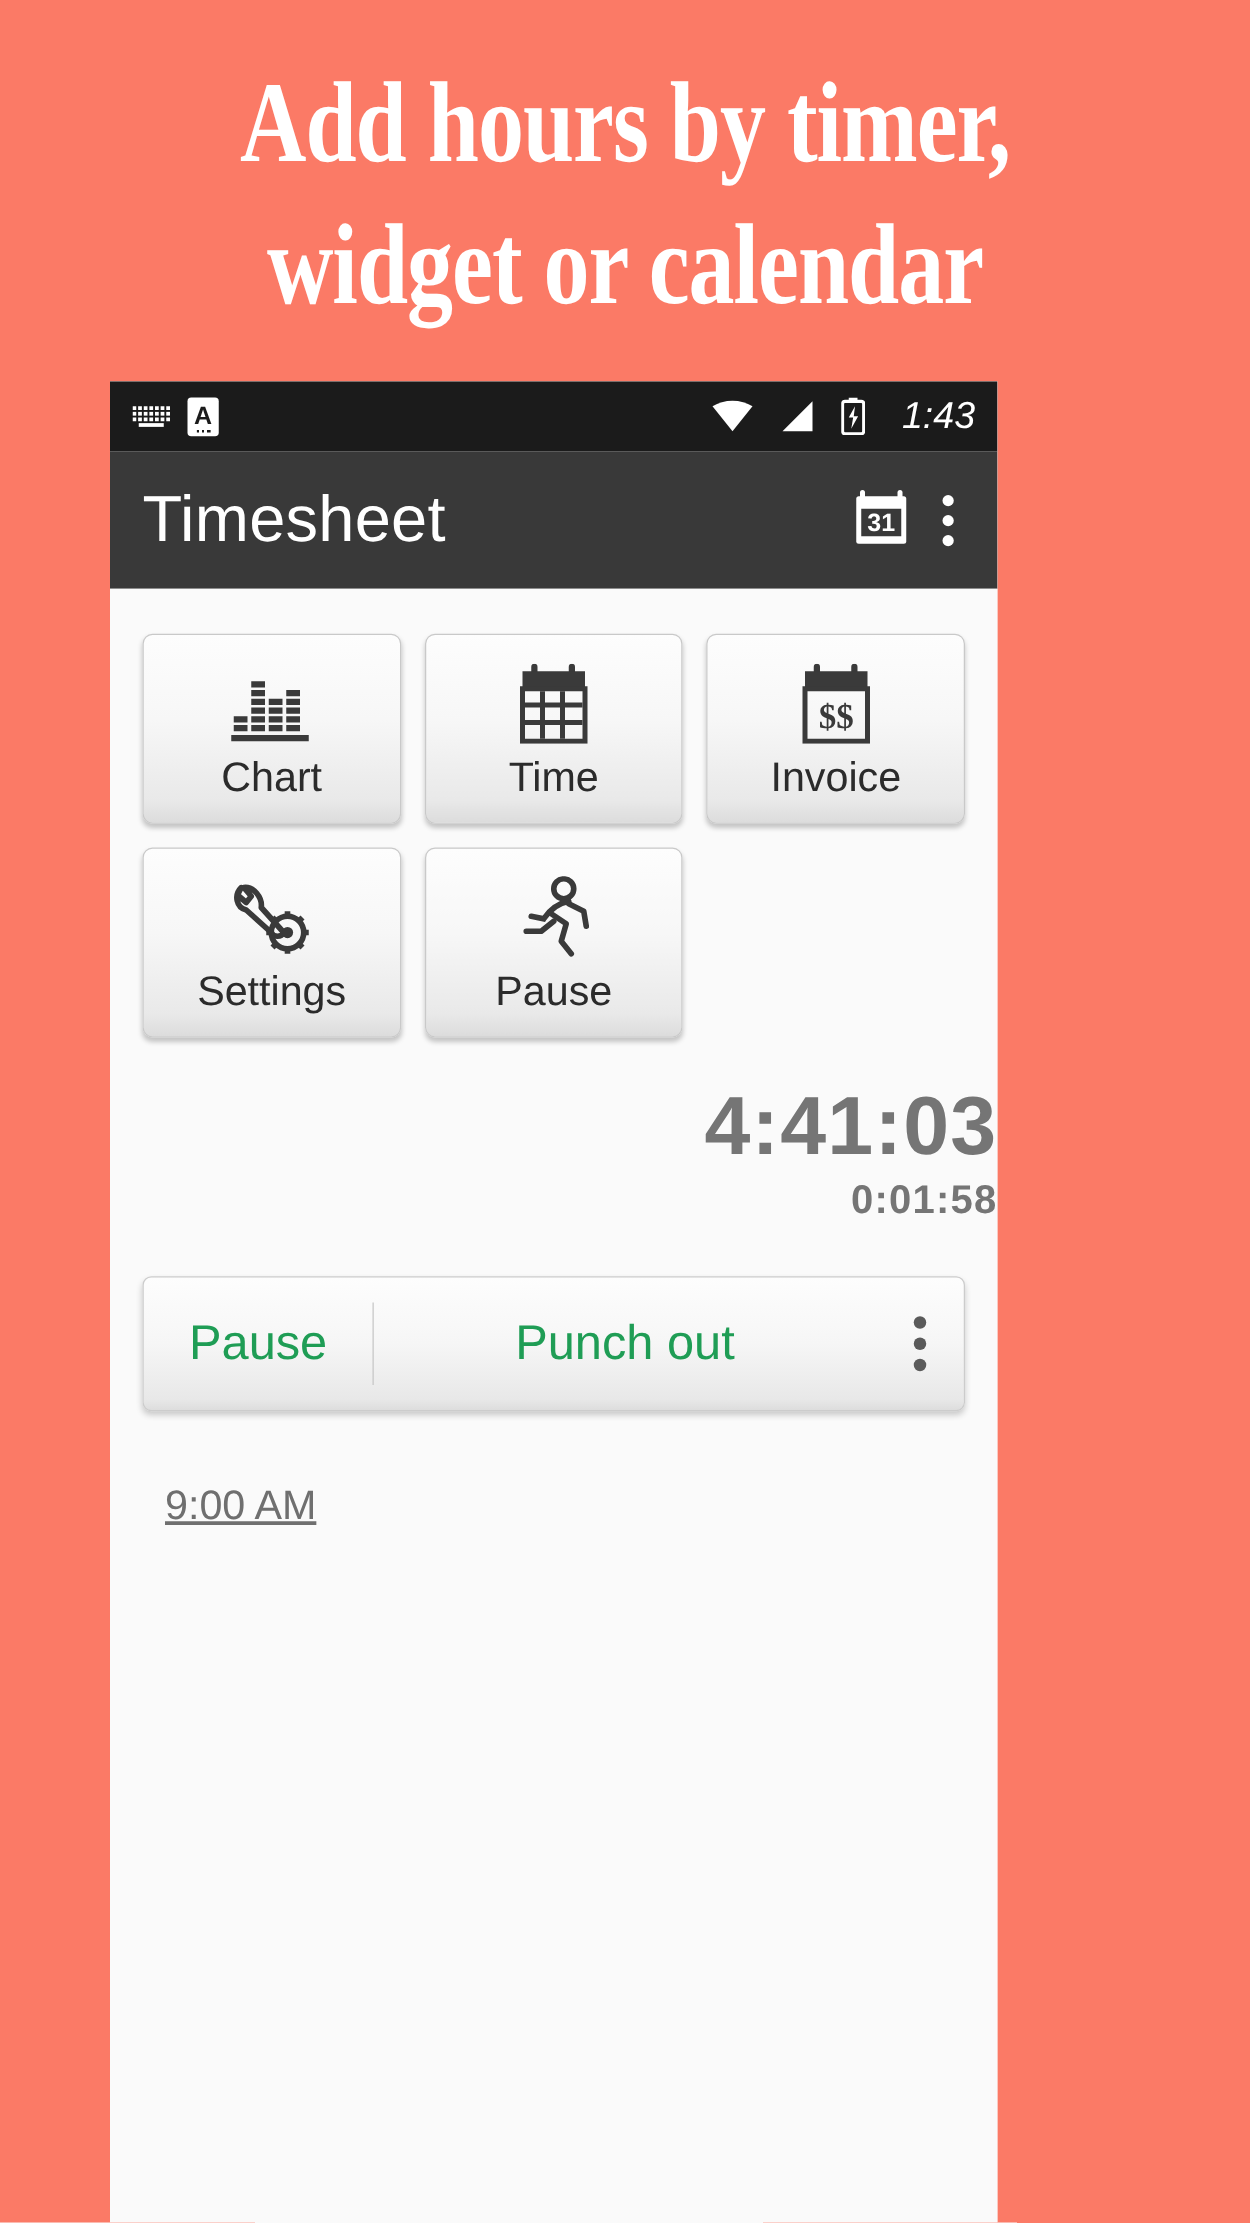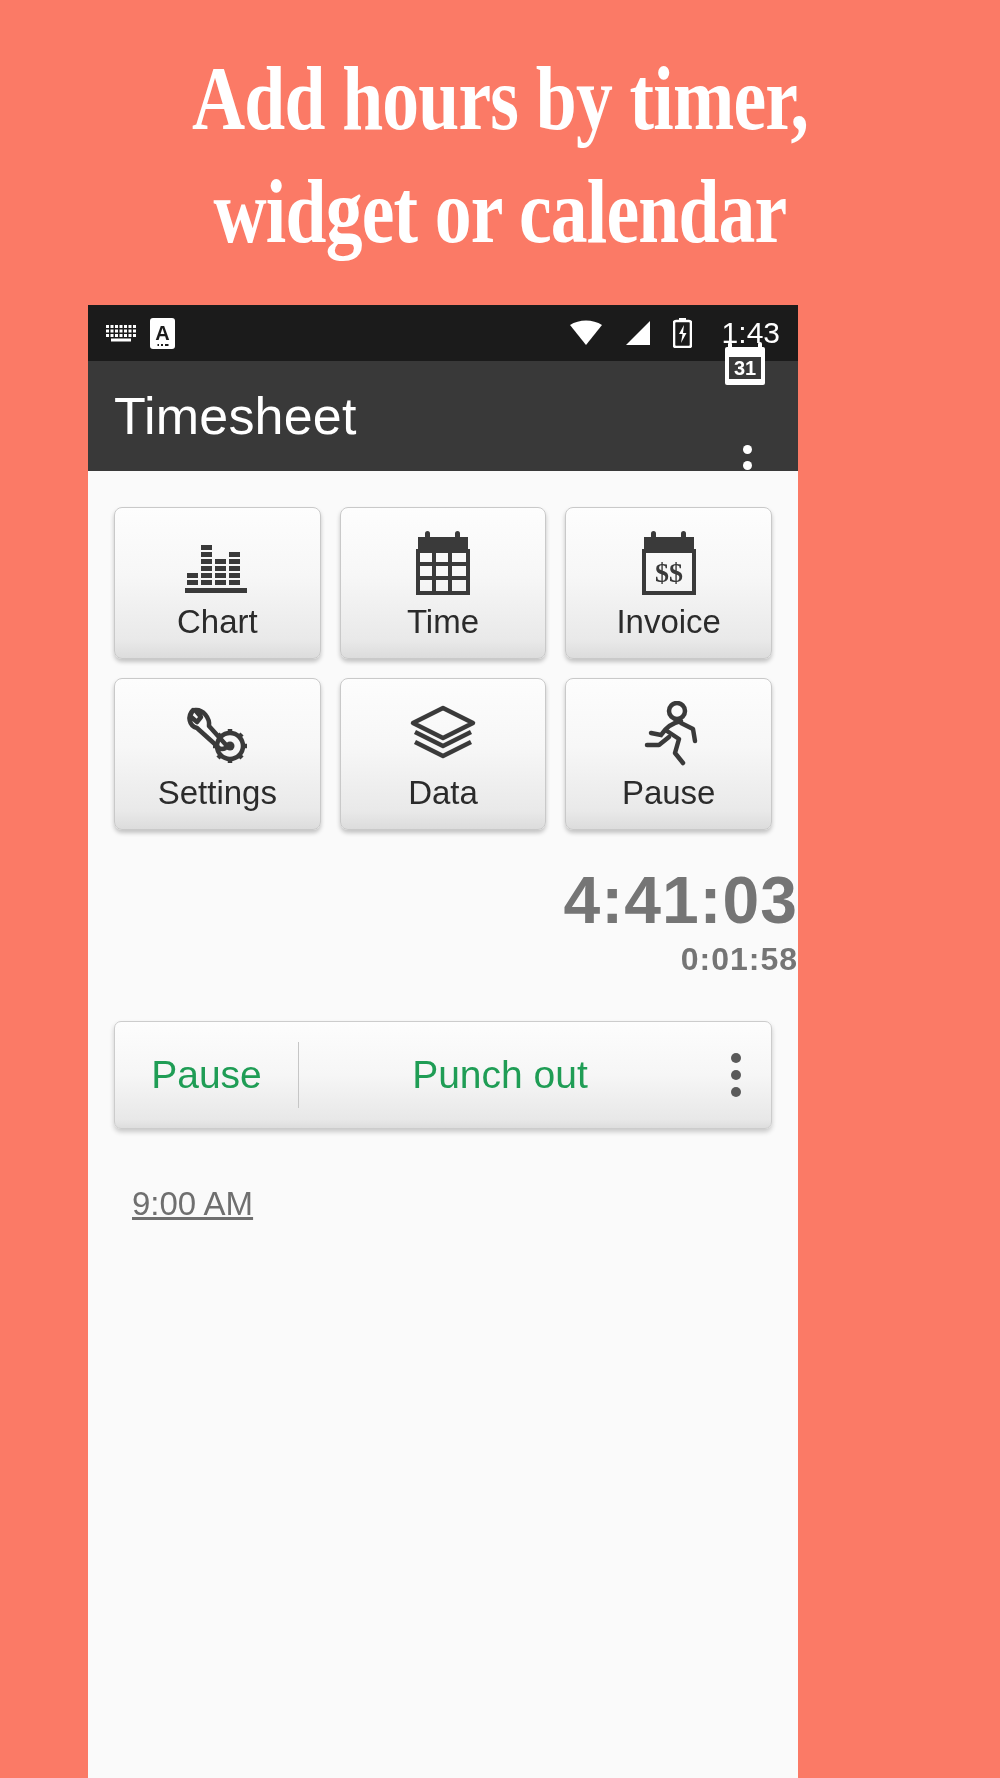--- a/index.html
+++ b/index.html
@@ -41,21 +41,21 @@
   
   .statusbar {
     height:56px;
     background:#1b1b1b;
     display:flex;
     align-items:center;
     padding:0 18px;
     color:#ffffff;
   }
   .sb-left { display:flex; align-items:center; gap:14px; }
-  .sb-right { margin-left:auto; display:flex; align-items:center; gap:21px; }
+  .sb-right { margin-left:auto; display:flex; align-items:center; gap:21px;font-style:italic; }
   .sb-time {
     font-size:30px; color:#fff; font-weight:400;
     letter-spacing:0px; margin-left:9px;
   }
   .kbd-icon { width:30px; height:20px; display:block; }
   .a-box {
     width:25px; height:31px; background:#fff; border-radius:3px;
     color:#1b1b1b; font-size:20px; font-weight:bold;
     display:flex; align-items:center; justify-content:center;
     line-height:1; position:relative;
@@ -76,21 +76,21 @@
     display:flex;
     align-items:center;
     padding:0 28px 0 26px;
   }
   .appbar-title {
     color:#ffffff;
     font-size:52px;
     font-weight:400;
     letter-spacing:.2px;
   }
-  .appbar-actions { margin-left:auto; display:flex; align-items:center; gap:51px;flex-direction:column; }
+  .appbar-actions { margin-left:auto; display:flex; align-items:flex-start; gap:16px; }
   .overflow-dots {
     width:10px; display:flex; flex-direction:column; gap:7px; align-items:center;
     padding:6px 12px;
   }
   .overflow-dots i { width:9px; height:9px; border-radius:50%; background:#ffffff; display:block; }
 
   
   .content { background:#fafafa; height:calc(100% - 166px); position:relative; }
 
   
@@ -311,32 +311,20 @@
               <line x1="35" y1="32" x2="39" y2="36"></line>
                 <line x1="55" y1="52" x2="59" y2="56"></line>
               <line x1="59" y1="32" x2="55" y2="36"></line>
                 <line x1="39" y1="52" x2="35" y2="56"></line>
             </g>
           </svg>
         </span>
         <span class="lab">Settings</span>
       </div>
 
-      <div class="gbtn">
-        <span class="ico">
-          <svg width="72" height="60" viewBox="0 0 72 60">
-            <g fill="none" stroke="#3a3a3a" stroke-width="4.5" stroke-linejoin="round">
-              <path d="M36 4 L66 19 L36 34 L6 19 Z"></path>
-              <path d="M8 28 L36 42 L64 28"></path>
-              <path d="M8 38 L36 52 L64 38"></path>
-            </g>
-          </svg>
-        </span>
-        <span class="lab">Data</span>
-      </div>
 
       <div class="gbtn">
         <span class="ico">
           <svg width="64" height="66" viewBox="0 0 64 66">
             <circle cx="40" cy="10" r="8" fill="none" stroke="#3a3a3a" stroke-width="4.5"></circle>
             <path d="M44 20 C34 22 28 28 24 34 L14 32" fill="none" stroke="#3a3a3a" stroke-width="4.5" stroke-linecap="round"></path>
             <path d="M30 30 L42 38 L38 52 L46 62" fill="none" stroke="#3a3a3a" stroke-width="4.5" stroke-linecap="round" stroke-linejoin="round"></path>
             <path d="M32 36 L22 44 L10 44" fill="none" stroke="#3a3a3a" stroke-width="4.5" stroke-linecap="round" stroke-linejoin="round"></path>
             <path d="M44 22 L56 28 L58 40" fill="none" stroke="#3a3a3a" stroke-width="4.5" stroke-linecap="round" stroke-linejoin="round"></path>
           </svg>

